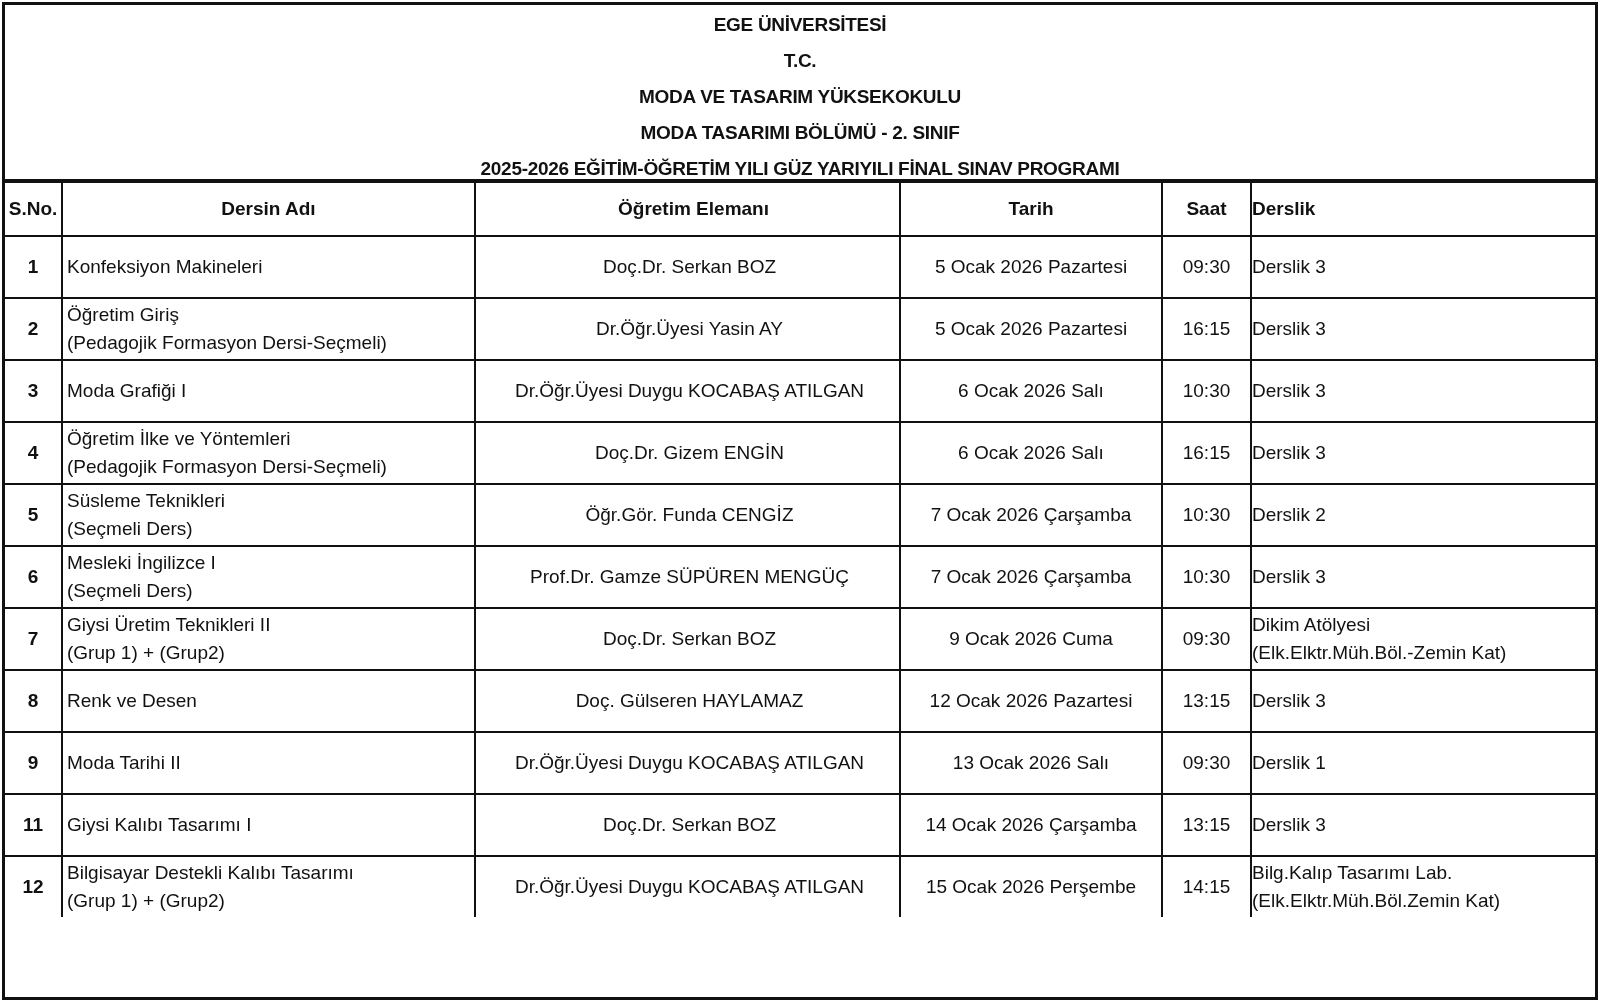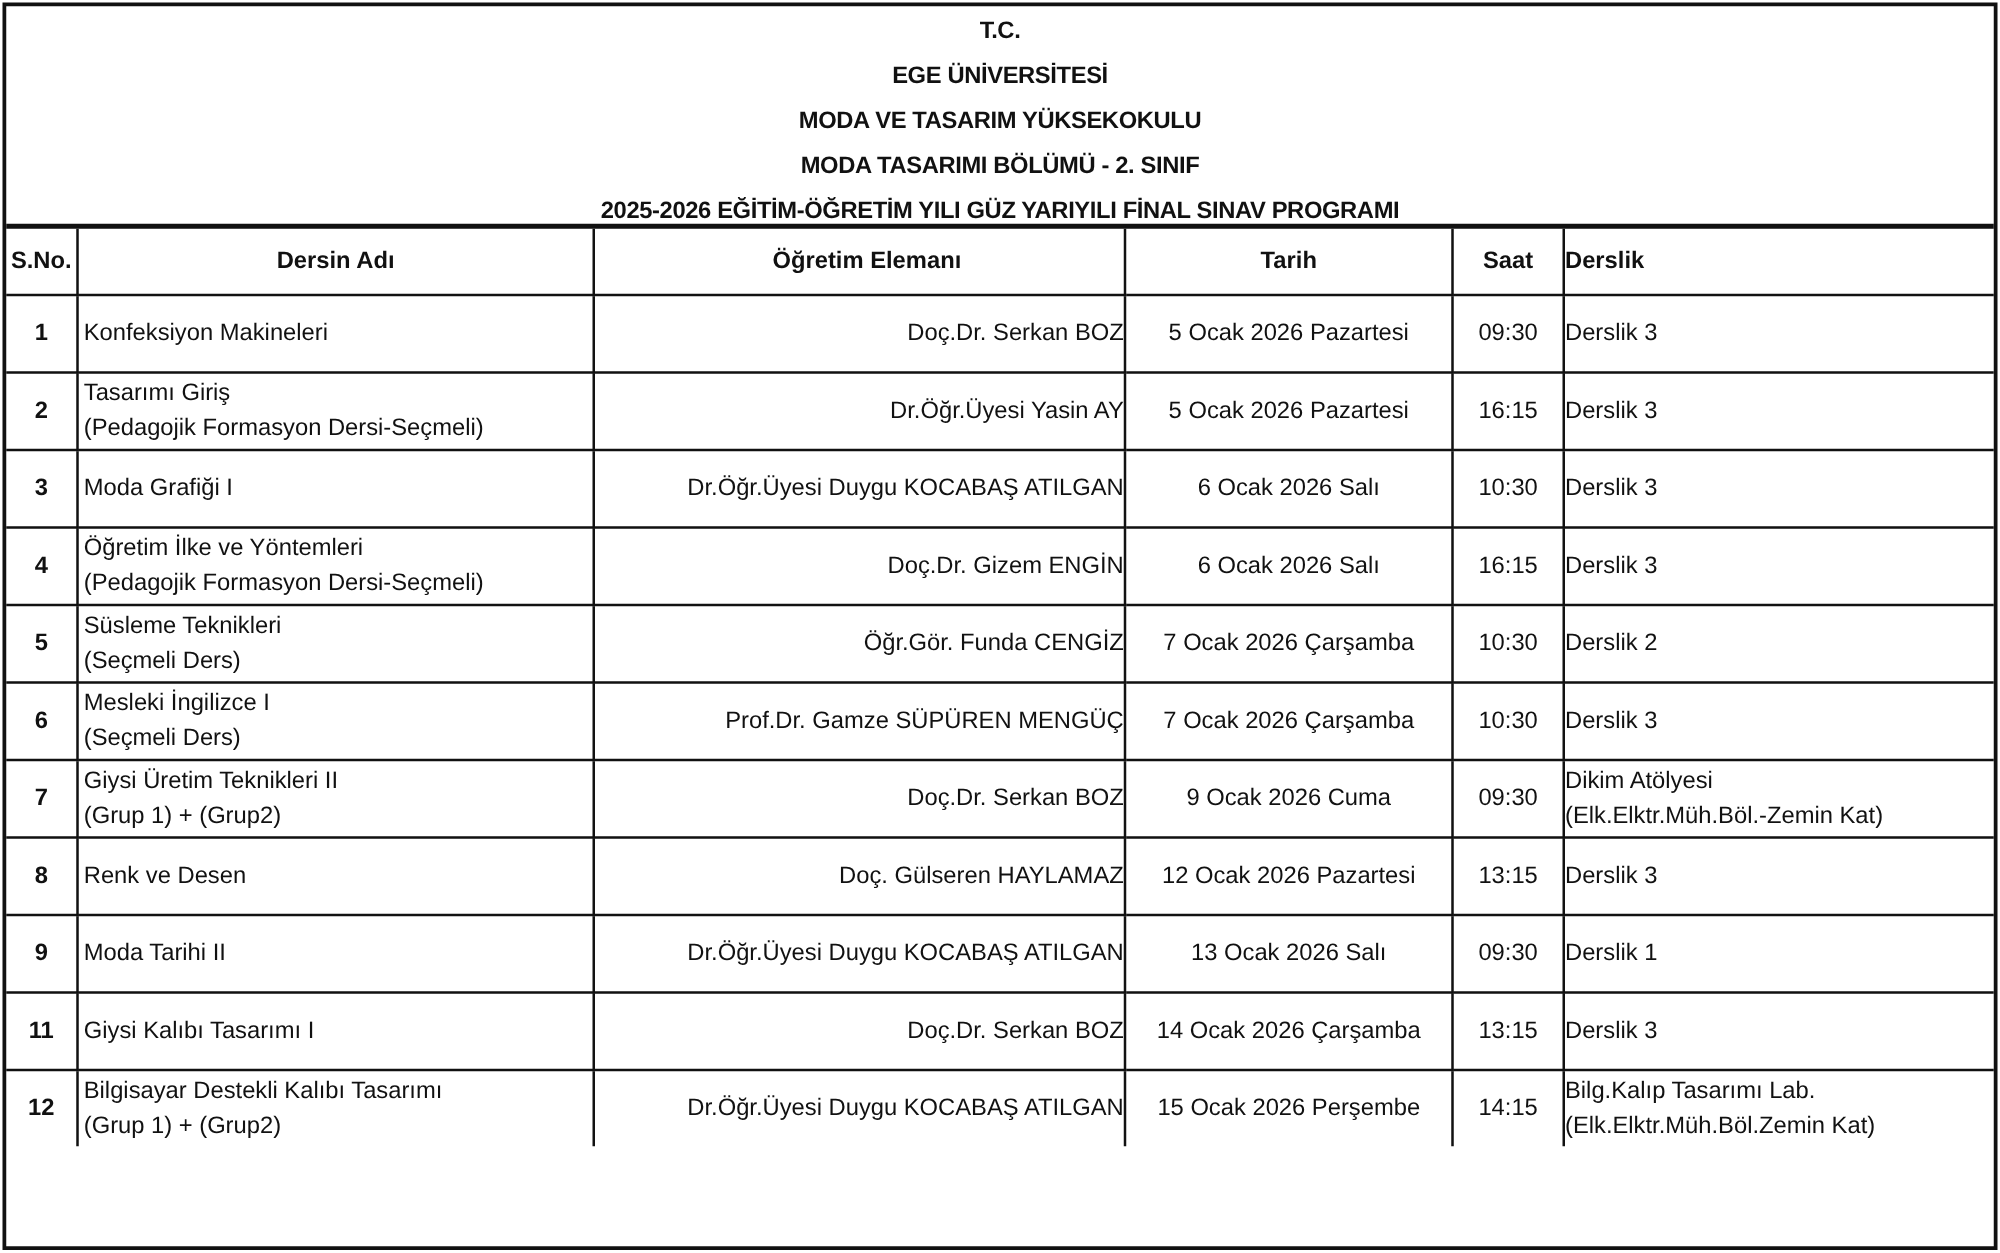--- a/index.html
+++ b/index.html
@@ -48,33 +48,33 @@
       font-size: 19px;
       line-height: 28px;
     }
     tr > *:first-child { border-left: none; }
     tr > *:last-child { border-right: none; }
     thead tr th { border-top: none; height: 52px; font-weight: bold; text-align: center; }
     tbody tr:last-child td { border-bottom: none; }
     tbody td { height: 60px; }
     .c-no { width: 56px; text-align: center; font-weight: bold; }
     .c-name { width: 411px; text-align: left; padding-left: 4px; }
-    .c-teacher { width: 411px; text-align: right; padding-left: 4px; }
+    .c-teacher { width: 411px; text-align: center; padding-left: 4px; }
     .c-date { width: 260px; text-align: center; }
     .c-time { width: 87px; text-align: center; }
     .c-room { text-align: left; }
     .sub { display: block; }
   </style>
 </head>
 <body>
 
 <div class="sheet">
   <div class="header">
+    <div class="line">EGE ÜNİVERSİTESİ</div>
     <div class="line">T.C.</div>
-    <div class="line">EGE ÜNİVERSİTESİ</div>
     <div class="line">MODA VE TASARIM YÜKSEKOKULU</div>
     <div class="line">MODA TASARIMI BÖLÜMÜ - 2. SINIF</div>
     <div class="line">2025-2026 EĞİTİM-ÖĞRETİM YILI GÜZ YARIYILI FİNAL SINAV PROGRAMI</div>
   </div>
 
   <table>
     <thead>
       <tr>
         <th class="c-no">S.No.</th>
         <th class="c-name" style="text-align:center;padding-left:0">Dersin Adı</th>
@@ -96,21 +96,21 @@
     <td class="c-time">09:30</td>
     <td class="c-room">
       <span class="sub">Derslik 3</span>
 
     </td>
   </tr>
 
   <tr>
     <td class="c-no">2</td>
     <td class="c-name">
-      <span class="sub">Tasarımı Giriş</span>
+      <span class="sub">Öğretim Giriş</span>
       <span class="sub">(Pedagojik Formasyon Dersi-Seçmeli)</span>
     </td>
     <td class="c-teacher">Dr.Öğr.Üyesi Yasin AY</td>
     <td class="c-date">5 Ocak 2026 Pazartesi</td>
     <td class="c-time">16:15</td>
     <td class="c-room">
       <span class="sub">Derslik 3</span>
 
     </td>
   </tr>

